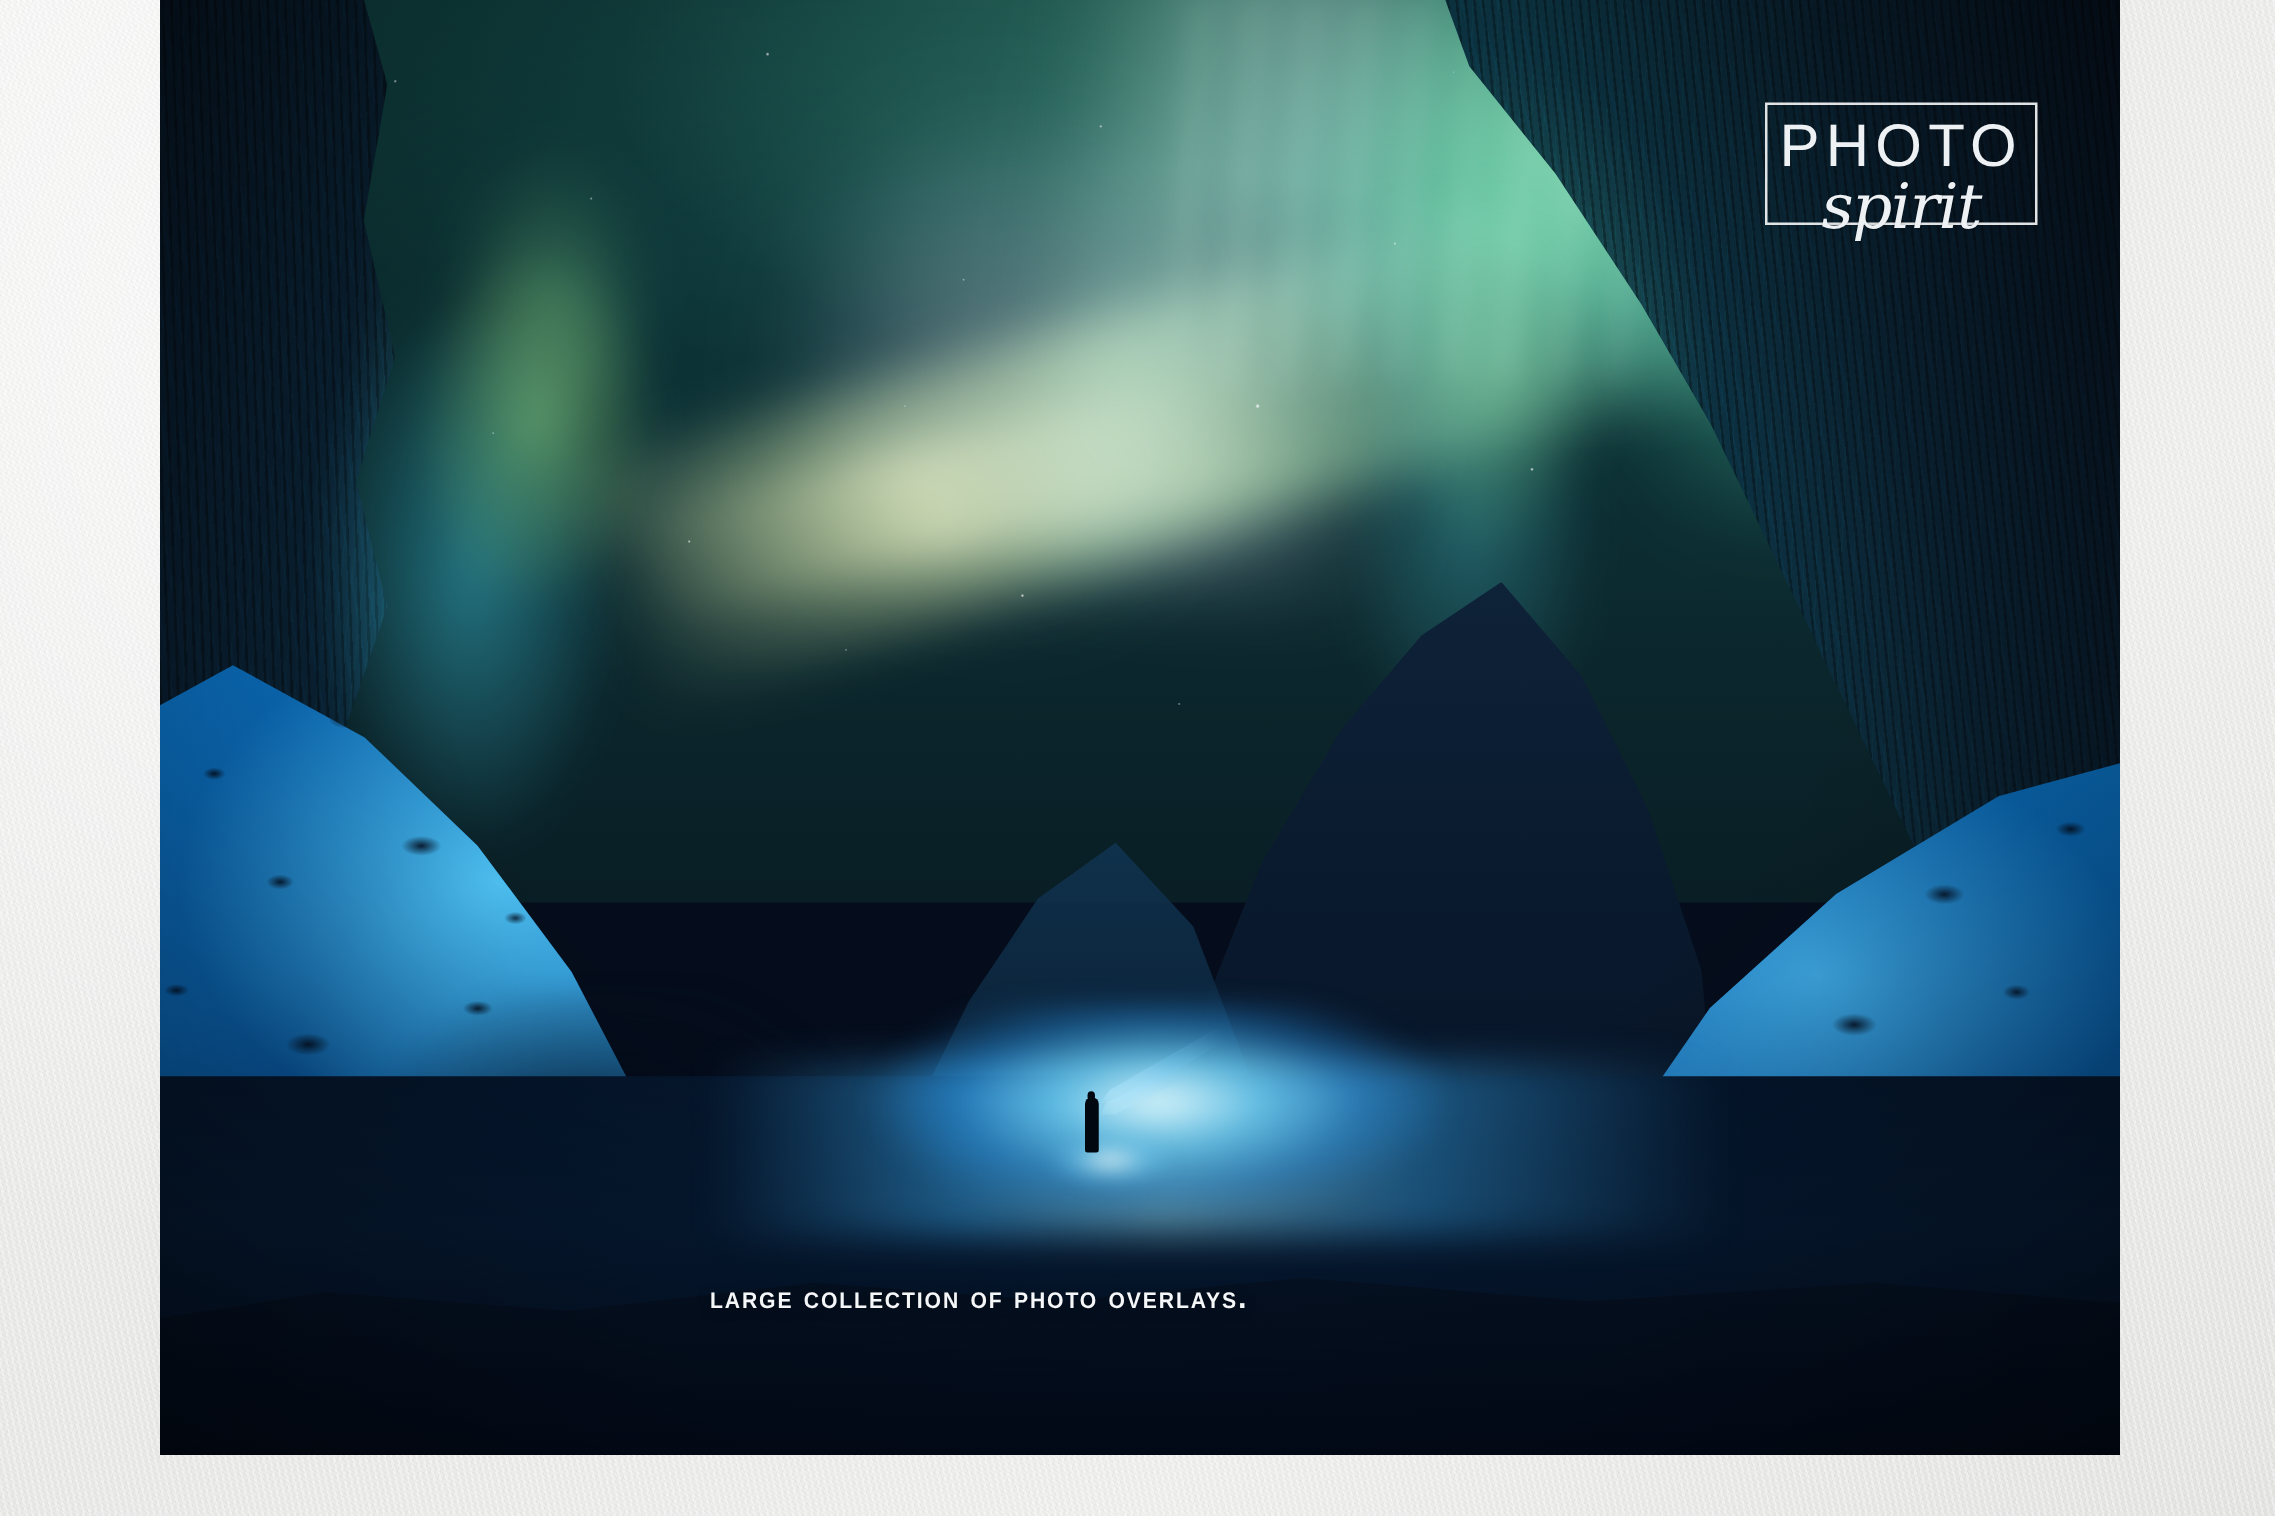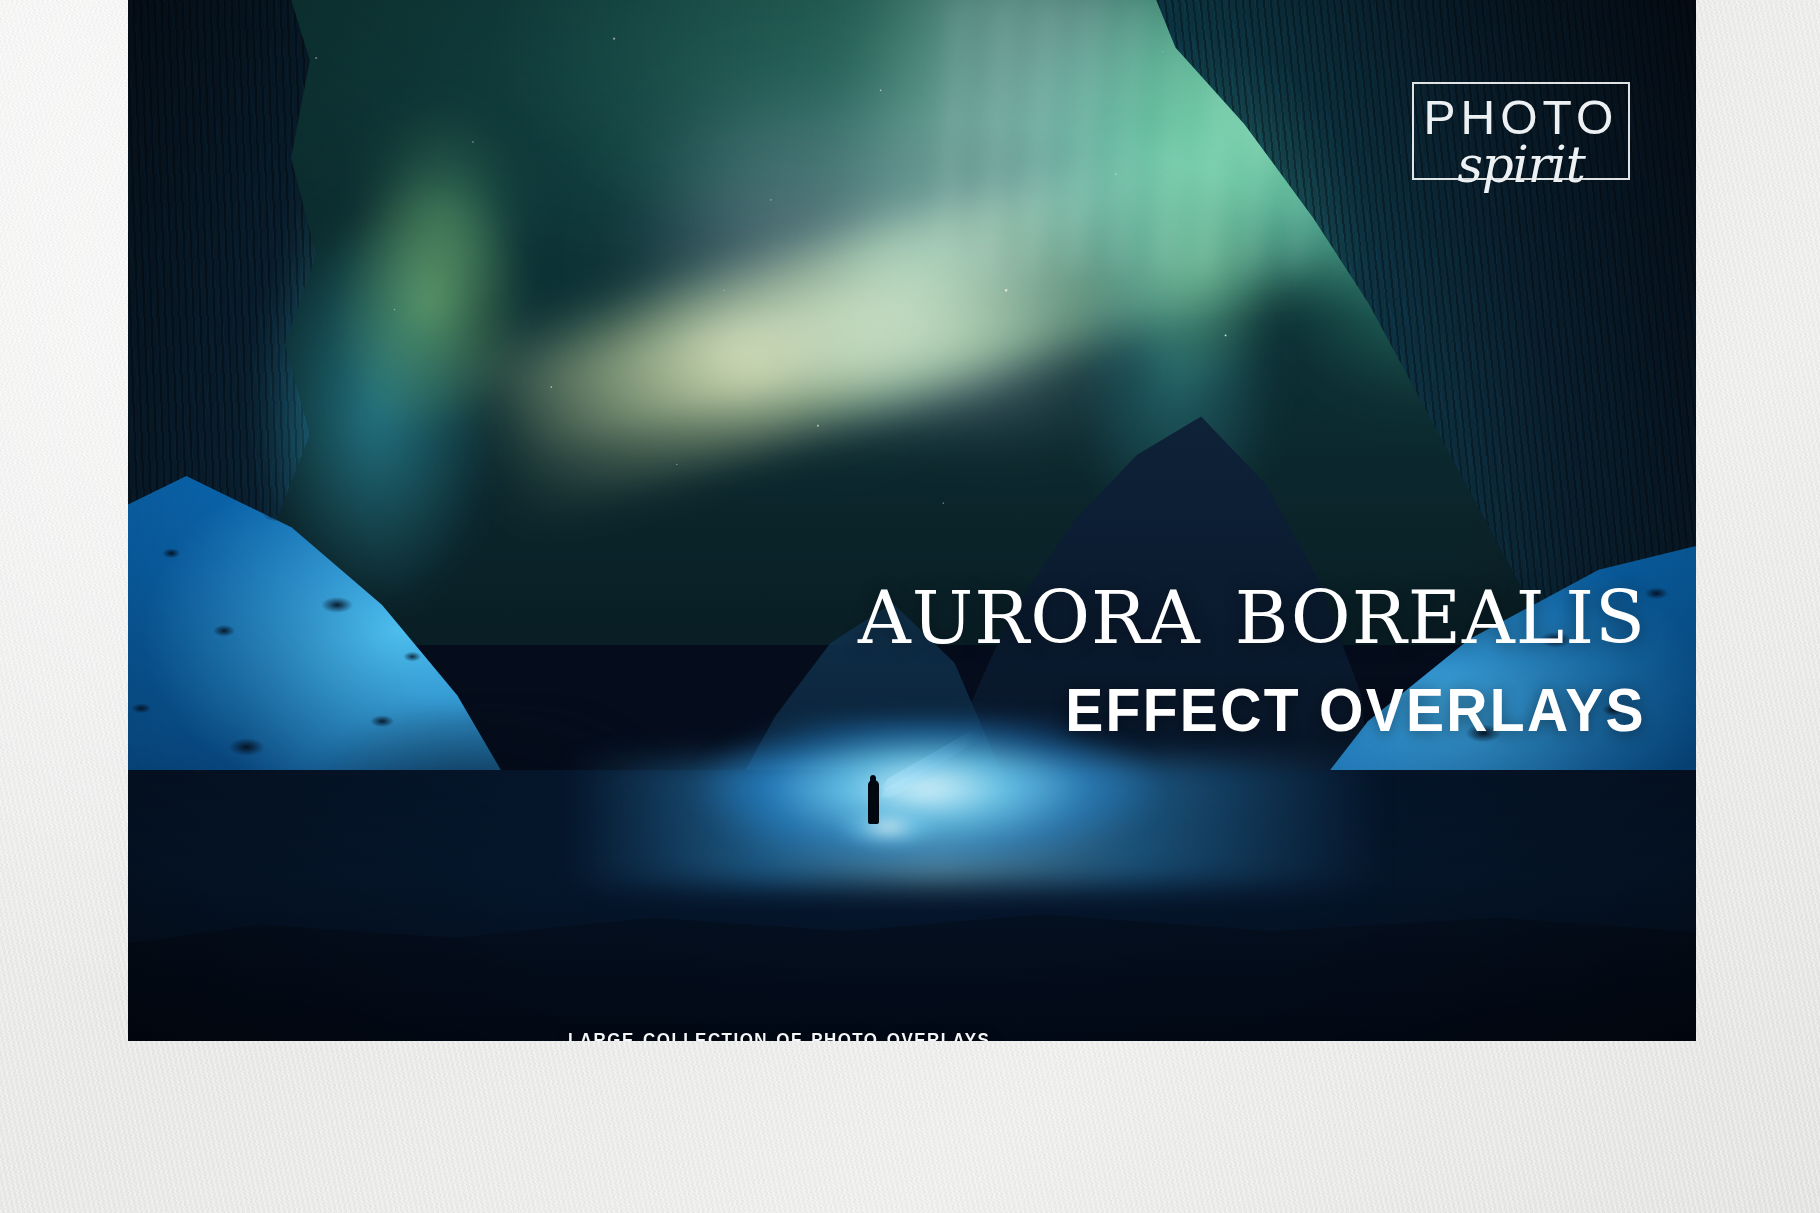--- a/index.html
+++ b/index.html
@@ -24,21 +24,21 @@
       repeating-linear-gradient(37deg, rgba(0,0,0,0.018) 0 1px, rgba(255,255,255,0) 1px 3px),
       repeating-linear-gradient(113deg, rgba(0,0,0,0.016) 0 1px, rgba(255,255,255,0) 1px 4px),
       repeating-linear-gradient(78deg, rgba(255,255,255,0.35) 0 2px, rgba(0,0,0,0) 2px 5px);
     pointer-events:none;
   }
 
   
   #photo {
     position: absolute;
     left: 128px; top: 0px;
-    width: 1568px; height: 1041px;
+    width: 1568px; height: 1164px;
     overflow: hidden;
     background: #050d1c;
   }
 
   
   .sky {
     position:absolute; left:0; top:0; width:100%; height:62%;
     background:
       radial-gradient(ellipse 70% 60% at 72% 8%, rgba(90,185,150,0.55), rgba(0,0,0,0) 70%),
       radial-gradient(ellipse 90% 70% at 55% -5%, rgba(40,120,110,0.45), rgba(0,0,0,0) 70%),
@@ -479,23 +479,19 @@
     <div class="ridge-fore"></div>
     <div class="vig"></div>
 
     <div class="logo">
       <div class="logo-box"></div>
       <div class="logo-box-gap"></div>
       <div class="logo-photo">PHOTO</div>
       <div class="logo-spirit">spirit</div>
     </div>
 
-    <div class="title-block">
-      <div class="title-main">Aurora Borealis</div>
-      <div class="title-sub">Effect Overlays</div>
-    </div>
 
     <div class="tagline">Large collection of photo overlays.</div>
 
   </div>
 
 
 </div>
 
 </body></html>

